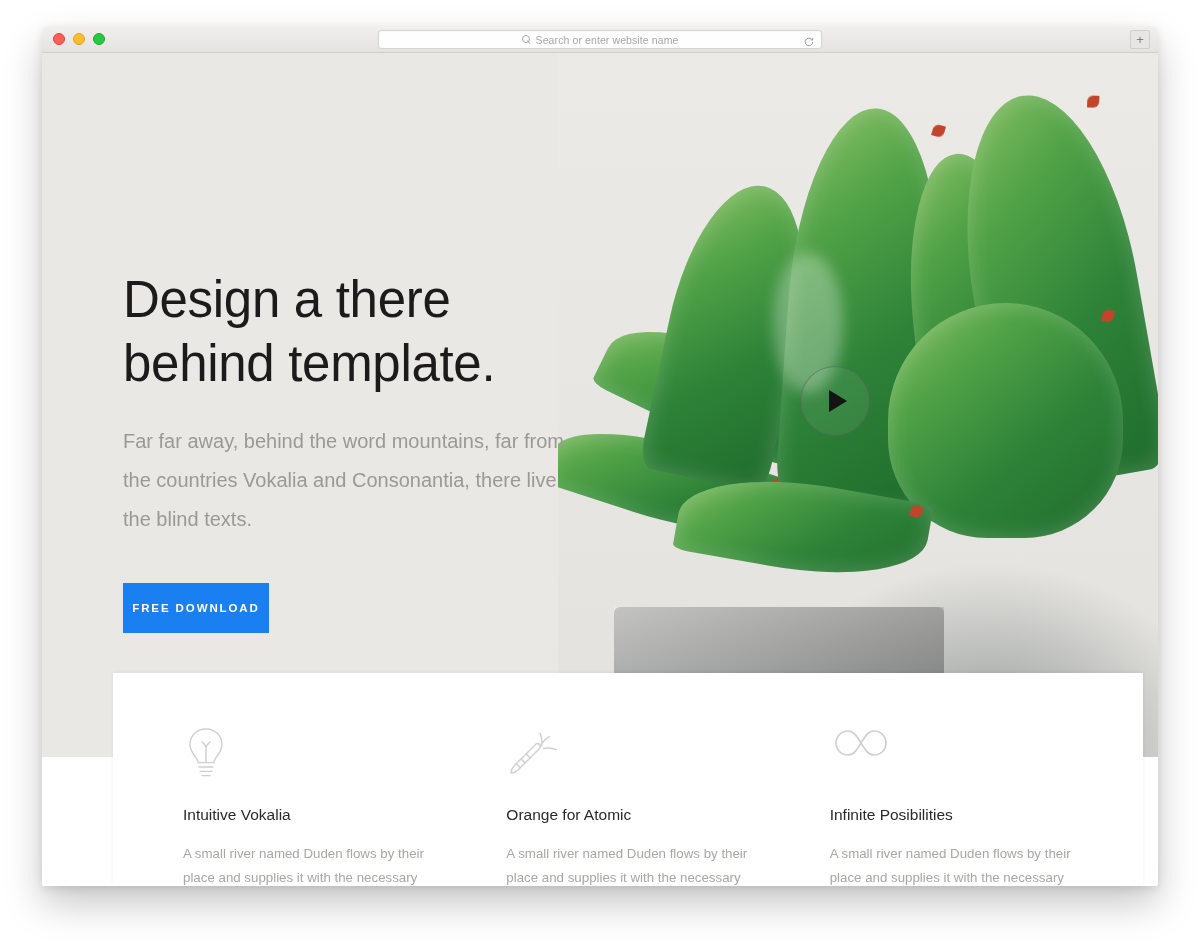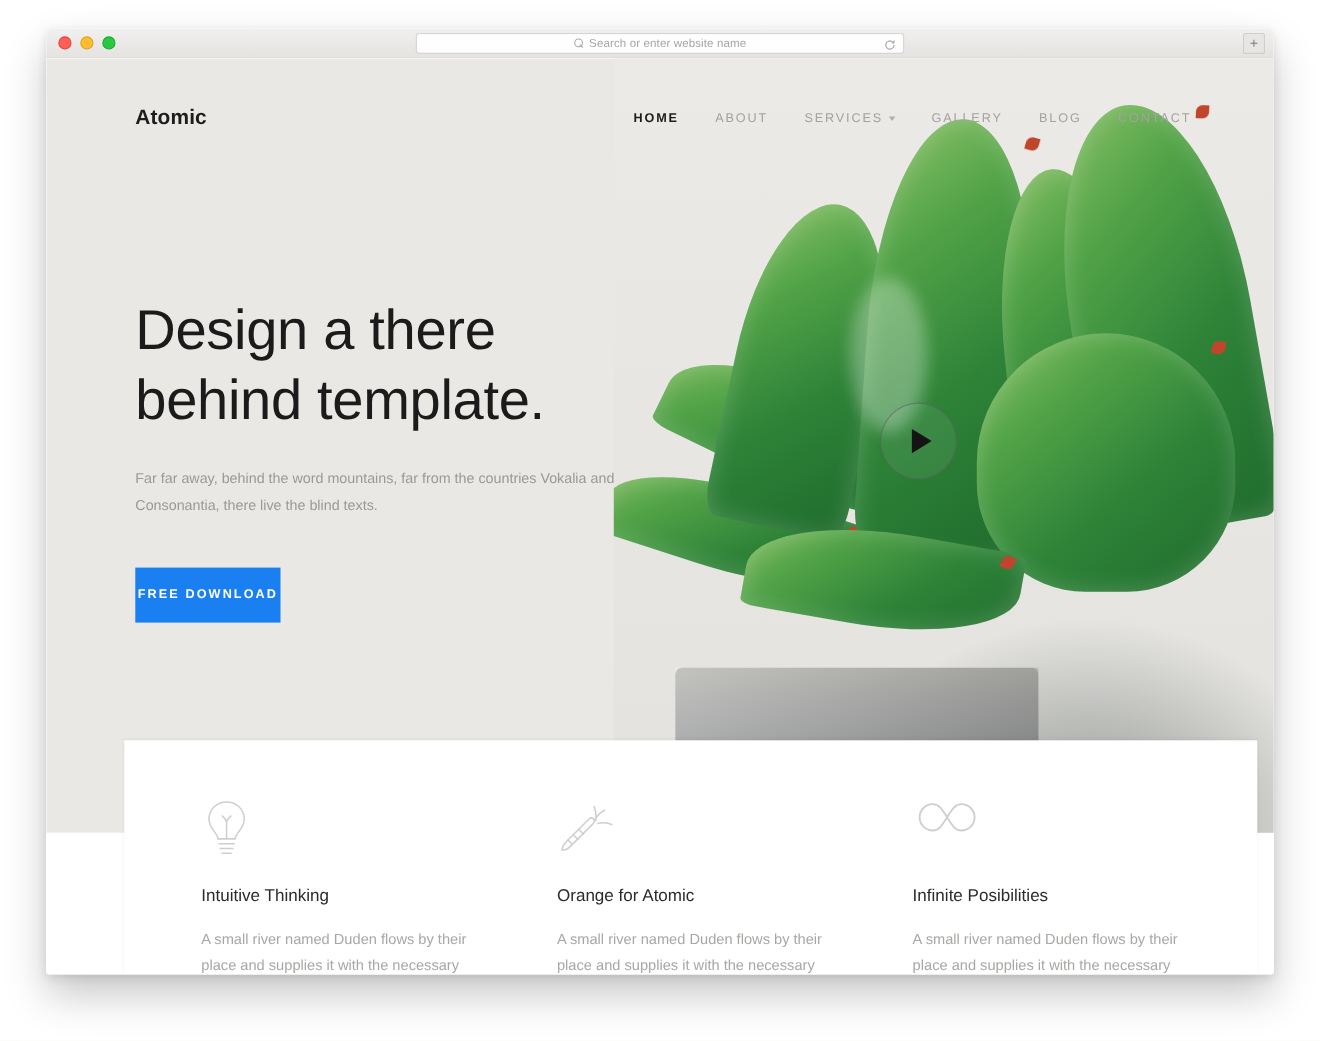--- a/index.html
+++ b/index.html
@@ -128,26 +128,26 @@
   .nav-item.active { color:#1d1d1d; font-weight:700; }
   .chev { width:0;height:0;border-left:3.5px solid transparent;border-right:3.5px solid transparent;border-top:4px solid #b0afac; display:inline-block; }
 
   
   .hero-copy { position:absolute; left:81px; top:215px; z-index:5; width:560px; }
   .headline {
     font-size:51px; font-weight:300; color:#1b1b1b;
     line-height:1.25; letter-spacing:-0.3px;
   }
   .subhead {
-    margin-top:26px; font-size:13px; color:#9a9996;
+    margin-top:26px; font-size:20px; color:#9a9996;
     line-height:1.95; font-weight:400; max-width:450px;
   }
   .cta {
     margin-top:44px; display:inline-flex; align-items:center; justify-content:center;
-    width:132px; height:50px; background:#1a7ff0; color:#fff;
+    width:146px; height:50px; background:#1a7ff0; color:#fff;
     font-size:11.5px; letter-spacing:1.9px; font-weight:600;
   }
 
   .play-btn {
     position:absolute; left:758px; top:313px; z-index:6;
     width:70px; height:70px; border-radius:50%;
     border:1px solid rgba(90,90,90,0.55);
     background:rgba(255,255,255,0.07);
     display:flex; align-items:center; justify-content:center;
   }
@@ -218,44 +218,20 @@
           <div class="leaf" style="left:110px;  top:130px; width:130px; height:300px; transform:rotate(12deg); border-radius:50% 50% 10% 10%;"></div>
           <div class="leaf" style="left:230px;  top:55px;  width:150px; height:400px; transform:rotate(4deg);  border-radius:50% 50% 12% 12%;"></div>
           <div class="leaf" style="left:355px;  top:100px; width:120px; height:330px; transform:rotate(-6deg); border-radius:50% 50% 12% 12%;"></div>
           <div class="leaf" style="left:415px;  top:40px;  width:165px; height:390px; transform:rotate(-10deg);border-radius:50% 50% 12% 12%;"></div>
           <div class="leaf" style="left:330px;  top:250px; width:235px; height:235px; transform:rotate(0deg);  border-radius:50% 50% 42% 42%;"></div>
           <div class="leaf" style="left:120px;  top:430px; width:250px; height:88px;  transform:rotate(10deg);"></div>
           <div class="leaf-sheen" style="left:215px; top:200px; width:70px; height:140px;"></div>
         </div>
       </div>
 
-      <div class="site-header">
-        <div class="logo">Atomic</div>
-        <nav class="nav">
-          <a class="nav-item active">
-            <span>HOME</span>
-          </a>
-          <a class="nav-item">
-            <span>ABOUT</span>
-          </a>
-          <a class="nav-item">
-            <span>SERVICES</span>
-            <span class="chev"></span>
-          </a>
-          <a class="nav-item">
-            <span>GALLERY</span>
-          </a>
-          <a class="nav-item">
-            <span>BLOG</span>
-          </a>
-          <a class="nav-item">
-            <span>CONTACT</span>
-          </a>
-        </nav>
-      </div>
 
       <div class="hero-copy">
         <h1 class="headline">
           <span>Design a there</span><br>
           <span>behind template.</span>
         </h1>
         <p class="subhead">Far far away, behind the word mountains, far from the countries Vokalia and Consonantia, there live the blind texts.</p>
         <a class="cta">FREE DOWNLOAD</a>
       </div>
 
@@ -266,21 +242,21 @@
       <div class="features">
 
         <div class="feature">
           <div class="f-icon">
             <svg width="46" height="54" viewBox="0 0 46 54" fill="none" stroke="currentColor" stroke-width="1.4">
               <path d="M23 3C13.6 3 7 10 7 18.6c0 6 3.4 9.4 5.7 12.6 1.6 2.2 2.3 3.6 2.5 5.4h15.6c.2-1.8.9-3.2 2.5-5.4C35.6 28 39 24.6 39 18.6 39 10 32.4 3 23 3z"></path>
               <path d="M23 36.6V22M23 22c0-3-2.4-4.6-4.4-6.6M23 22c0-3 2.4-4.6 4.4-6.6"></path>
               <path d="M15.6 41h14.8M16.6 45.4h12.8M18.4 49.6h9.2"></path>
             </svg>
           </div>
-          <div class="f-title">Intuitive Thinking</div>
+          <div class="f-title">Intuitive Vokalia</div>
           <div class="f-body">A small river named Duden flows by their place and supplies it with the necessary regelialia.</div>
         </div>
 
         <div class="feature">
           <div class="f-icon">
             <svg width="56" height="56" viewBox="0 0 56 56" fill="none" stroke="currentColor" stroke-width="1.4" stroke-linejoin="round">
               <path d="M33.5 22.5 13 43c-2.2 2.2-6 4-8 4 0-2 1.8-5.8 4-8l20.5-20.5c1.3-1.3 3-1.3 4 0l0 0c1.3 1 1.3 2.7 0 4z"></path>
               <path d="M9.8 37.2l4.6 4.6M14.6 32.4l5.2 5.2M19.6 27.4l5.2 5.2"></path>
               <path d="M34 21c2-4.6 5.6-8.4 10-10.6M35.6 20.4c.6-5 0-9.6-1.8-13.6M37 22.6c4.8-1 9.6-.6 13.8 1.2"></path>
             </svg>

